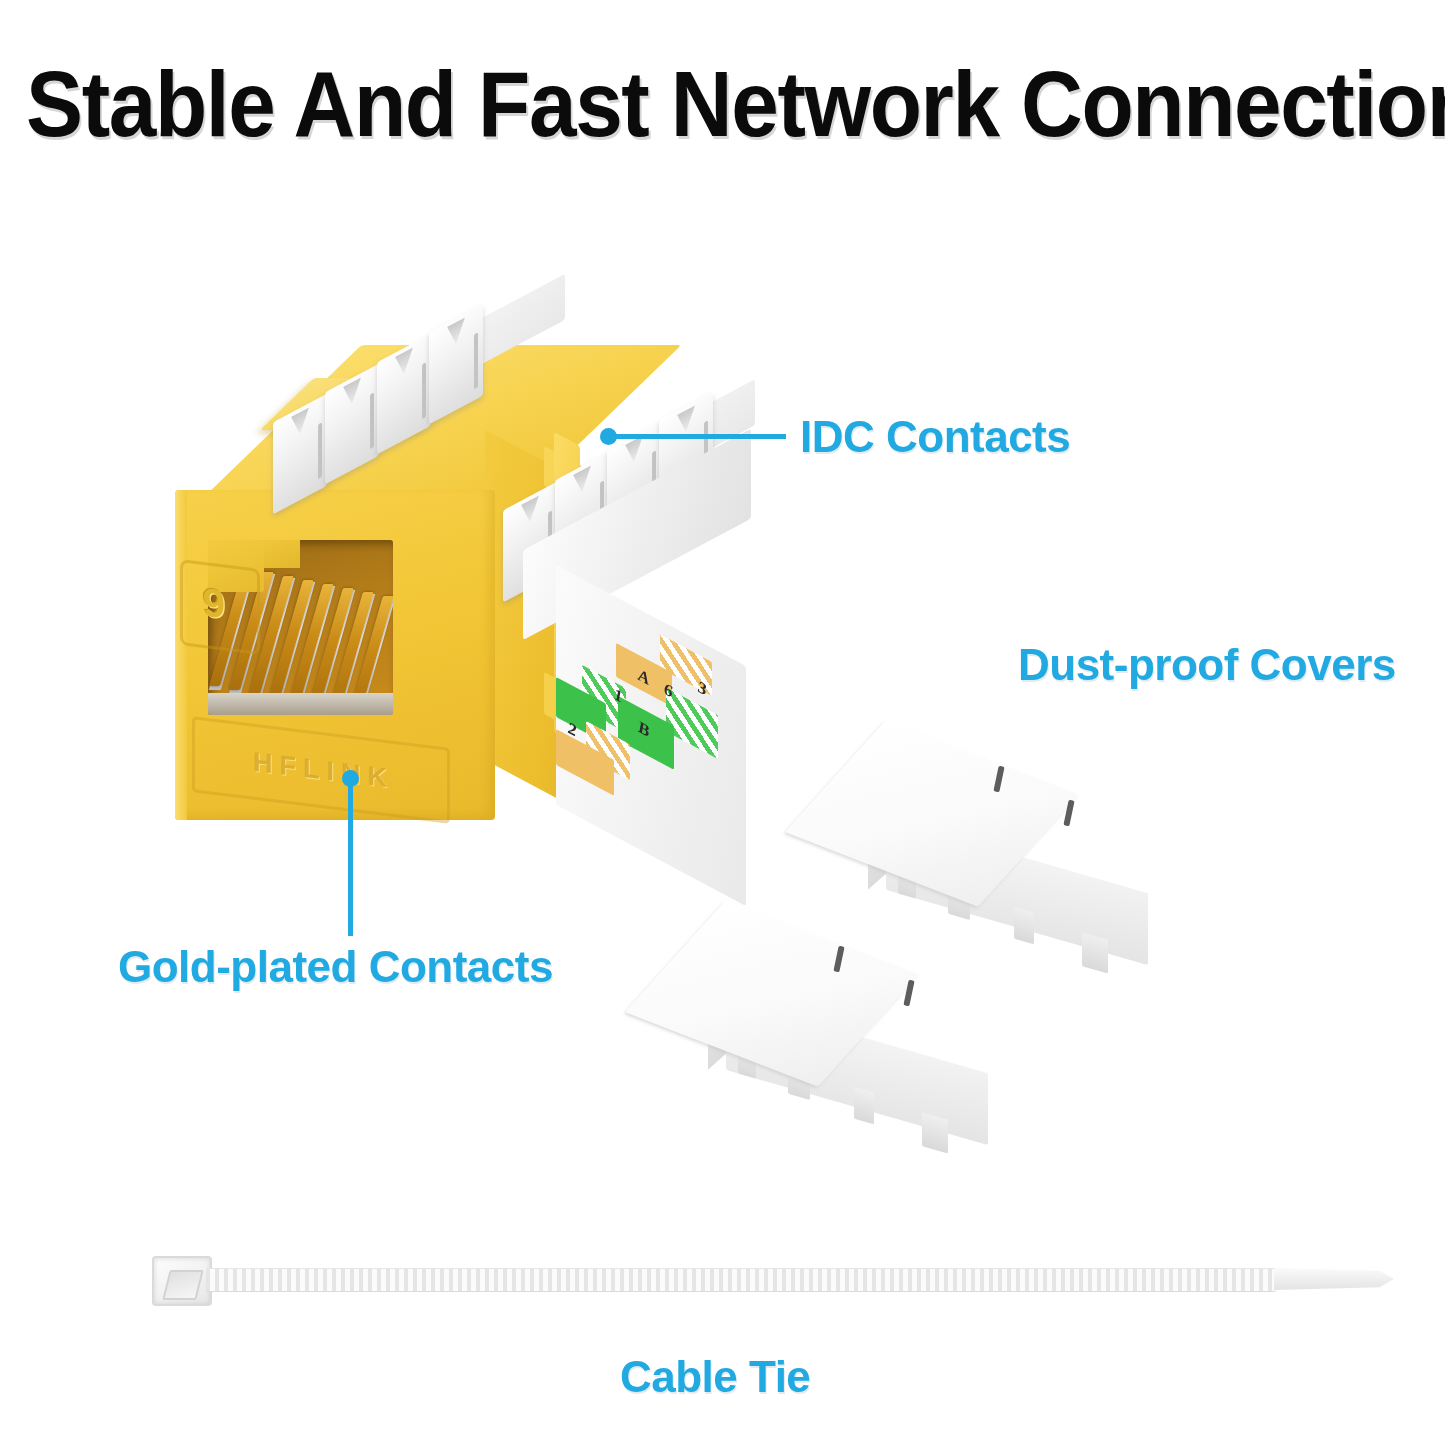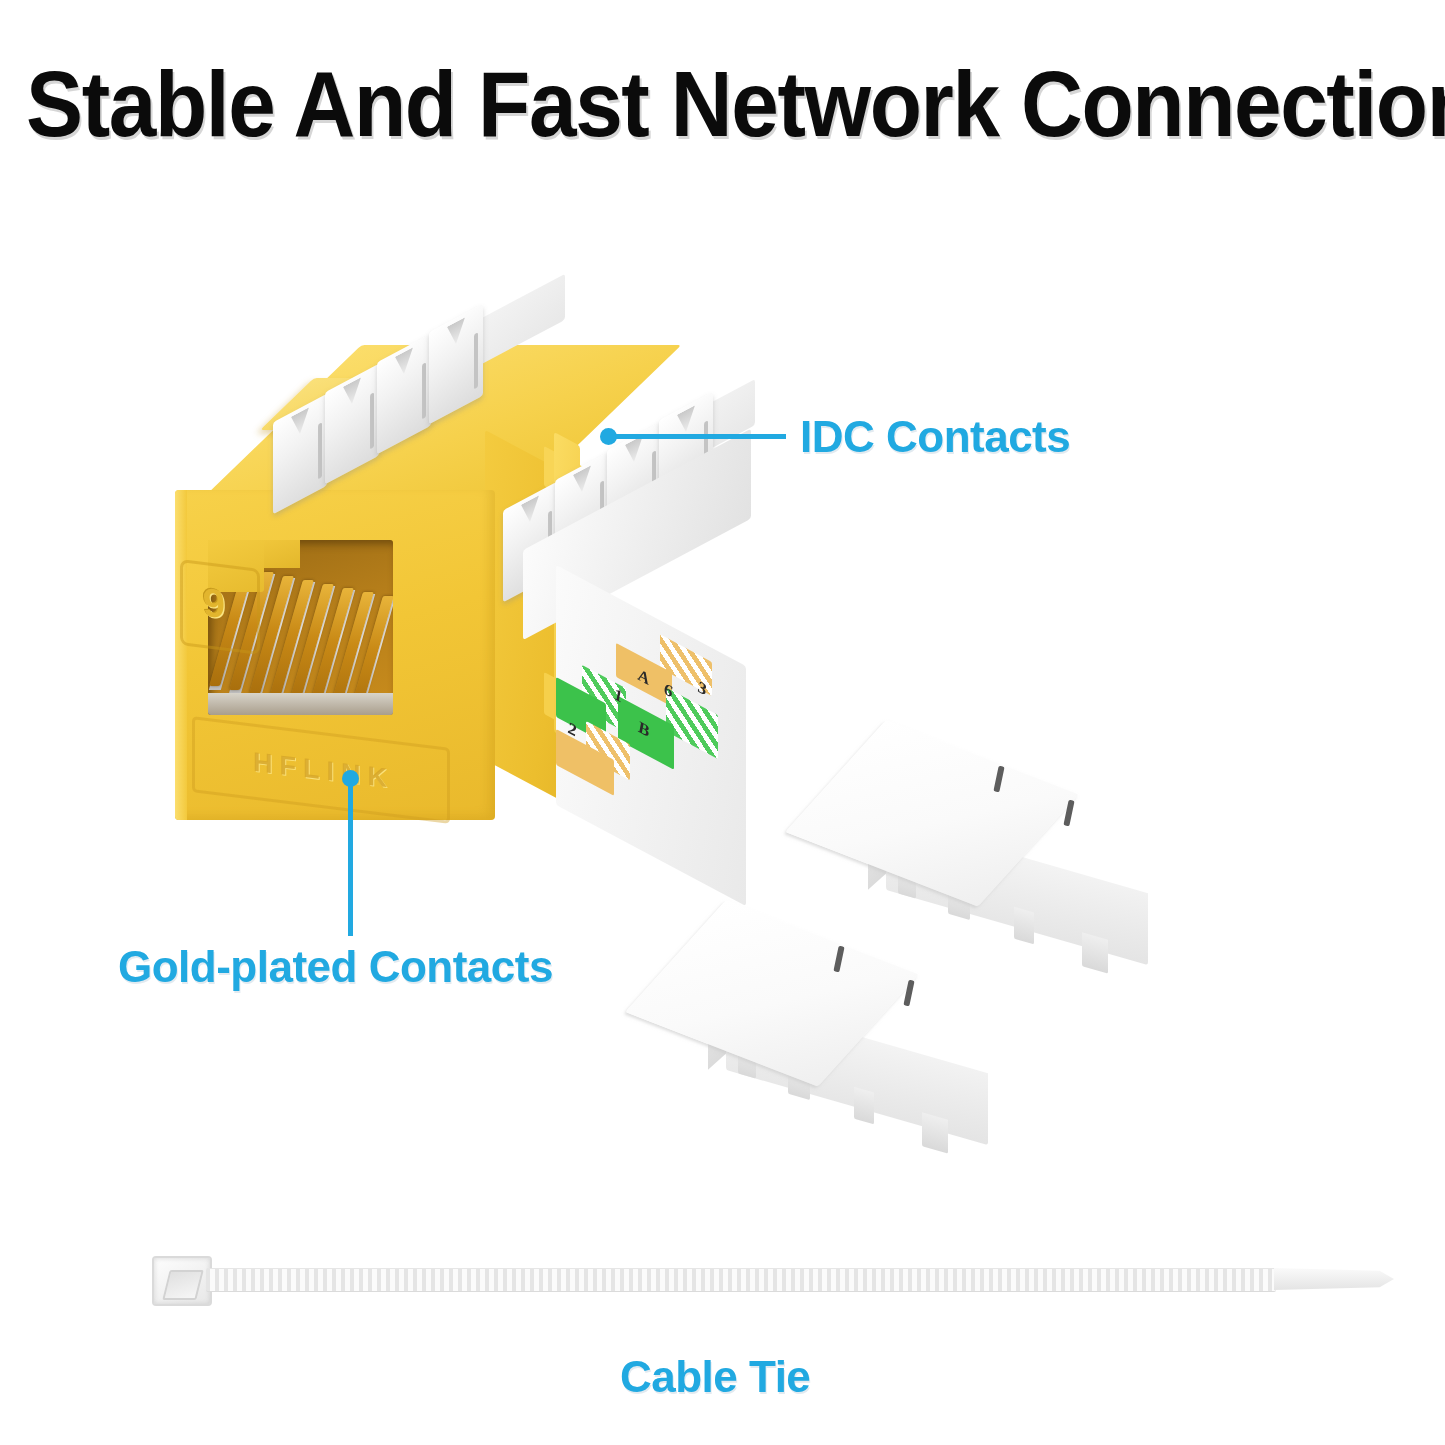--- a/index.html
+++ b/index.html
@@ -461,16 +461,17 @@
     <div class="tie-tip"></div>
   </div>
 
   <div class="leader-dot" style="left:600px;top:428px;"></div>
   <div class="leader leader-h" style="left:608px;top:434px;width:178px;"></div>
 
   <div class="leader-dot" style="left:342px;top:770px;"></div>
   <div class="leader leader-v" style="left:348px;top:778px;height:158px;"></div>
 
   <div class="callout" id="lbl-idc">IDC Contacts</div>
+  <div class="callout" id="lbl-dust">Dust-proof Covers</div>
   <div class="callout" id="lbl-gold">Gold-plated Contacts</div>
   <div class="callout" id="lbl-tie">Cable Tie</div>
 
 </div>
 
 </body></html>

